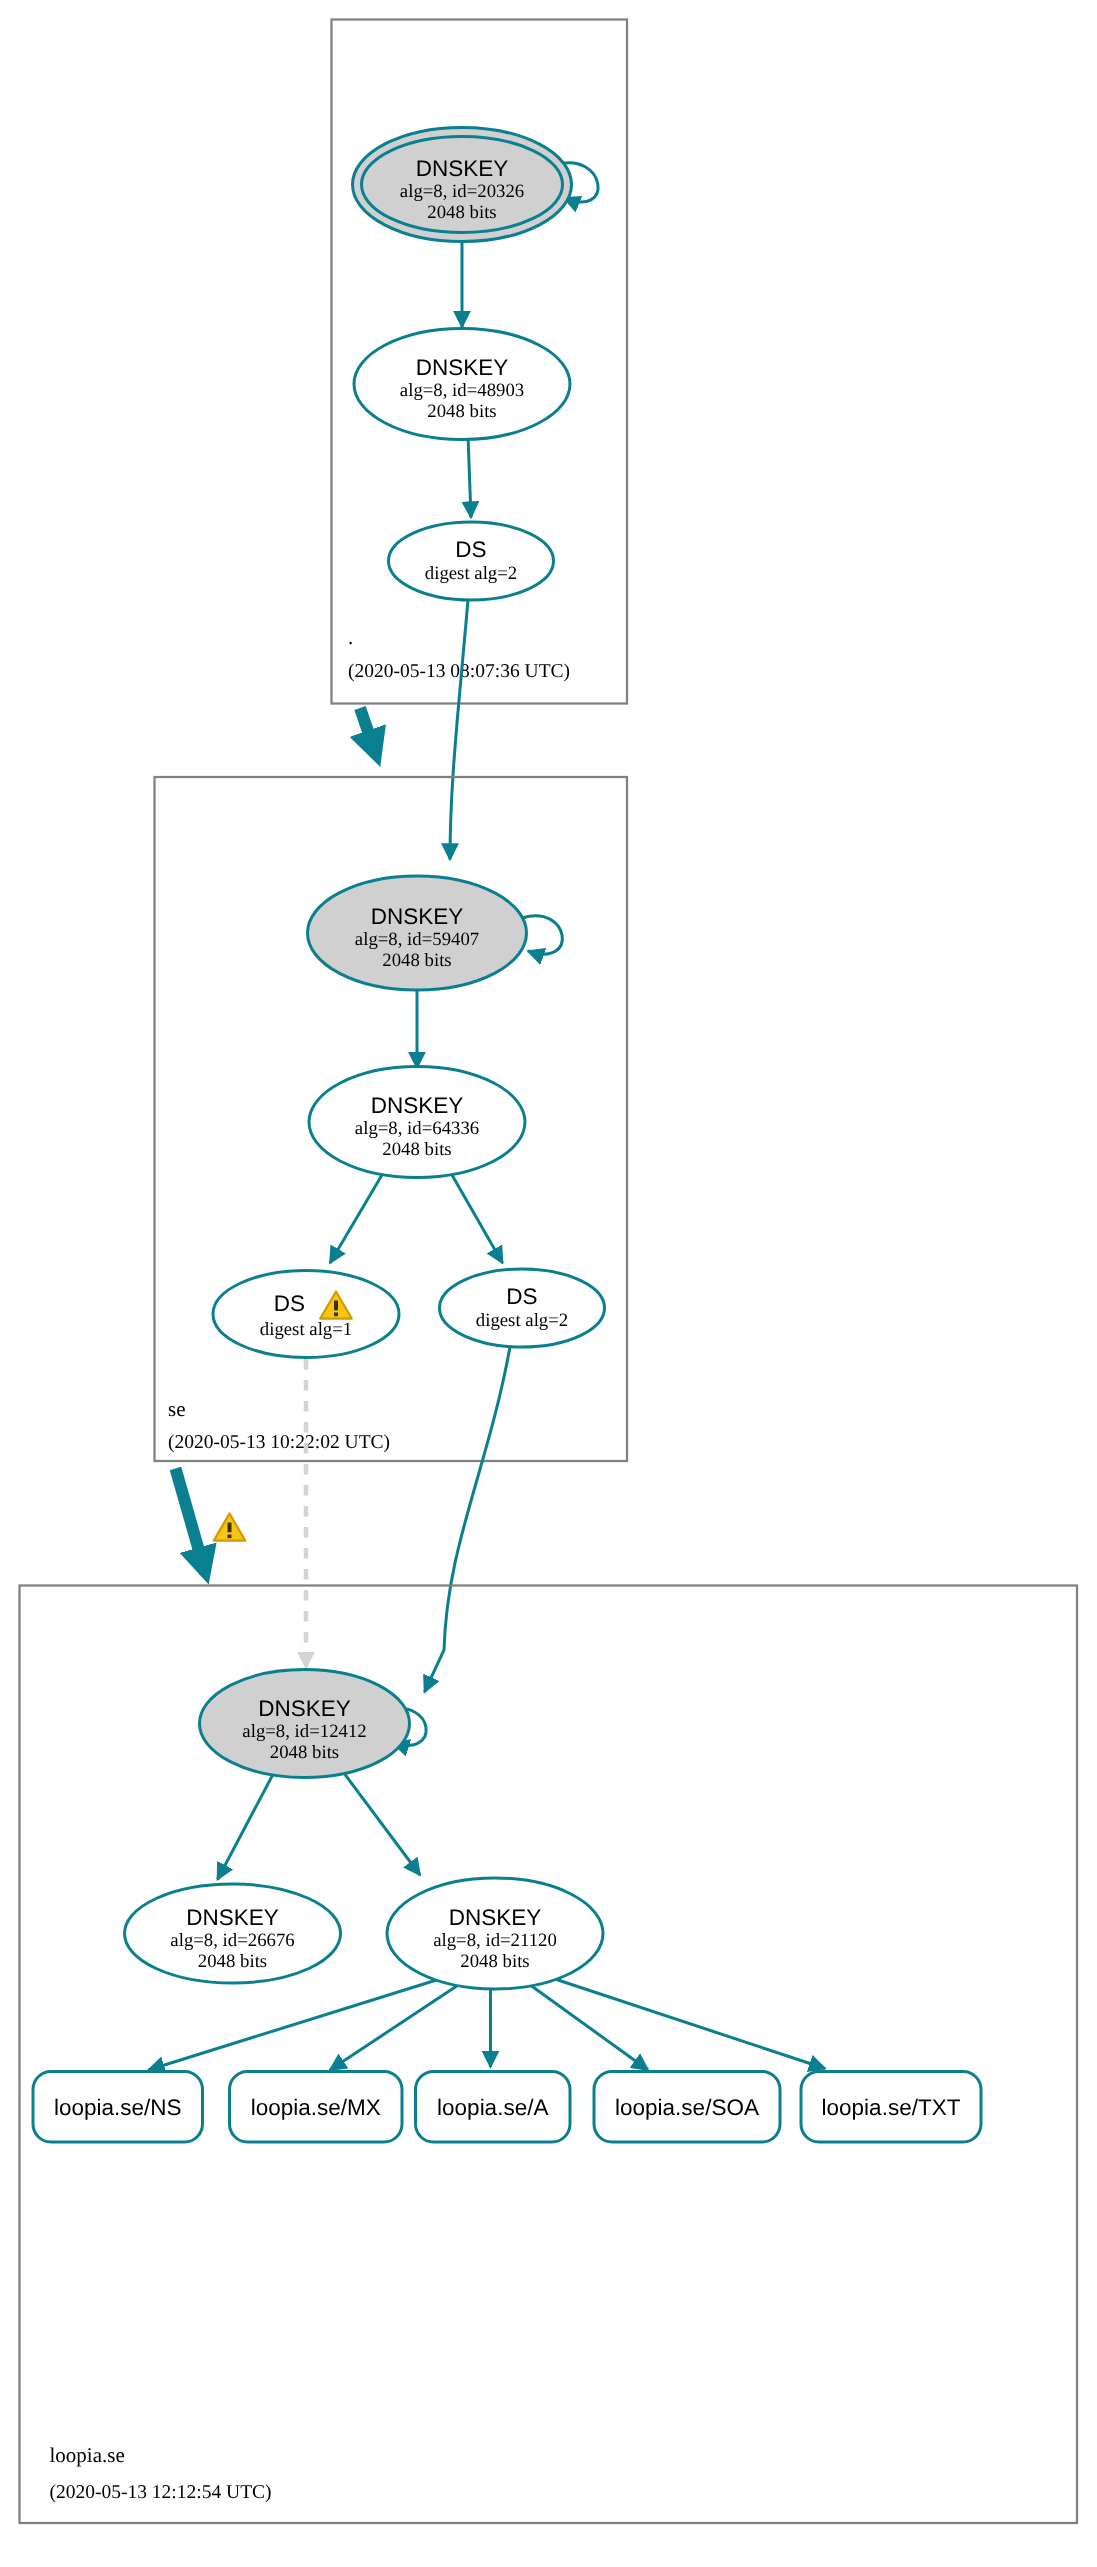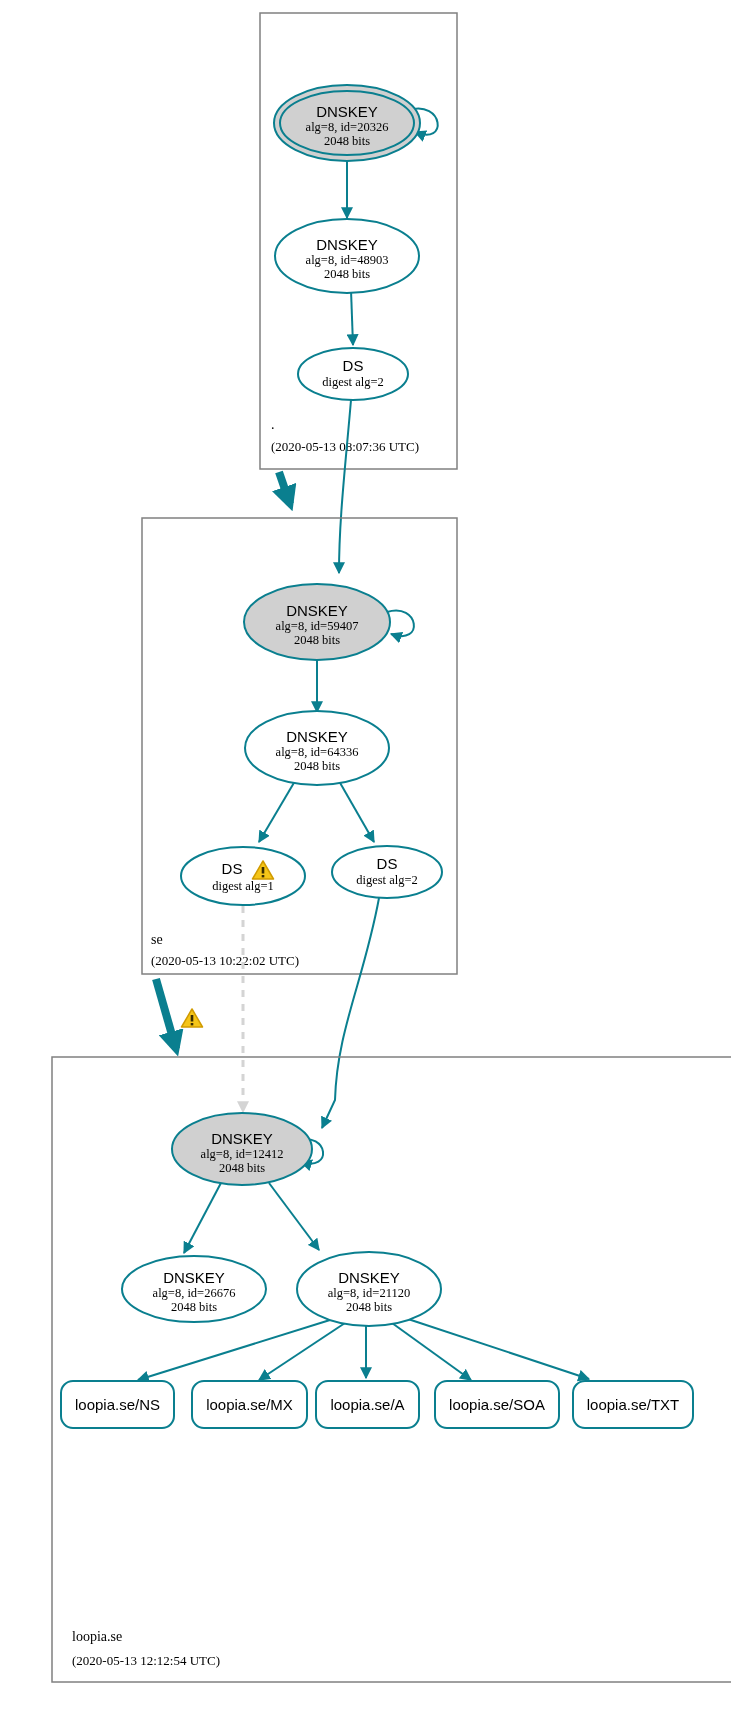--- a/index.html
+++ b/index.html
@@ -10,21 +10,20 @@
   body {
     width: 731px;
     height: 1711px;
     font-family: "Liberation Sans", sans-serif;
     overflow: hidden;
   }
   #diagram-root {
     position: relative;
     width: 668px;
     height: 1711px;
-    padding-left: 39px;
   }
   svg#dnssec-graph {
     display: block;
     width: 731px;
     height: 1711px;
   }
   .zone-box {
     fill: none;
     stroke: #808080;
     stroke-width: 1.5;

